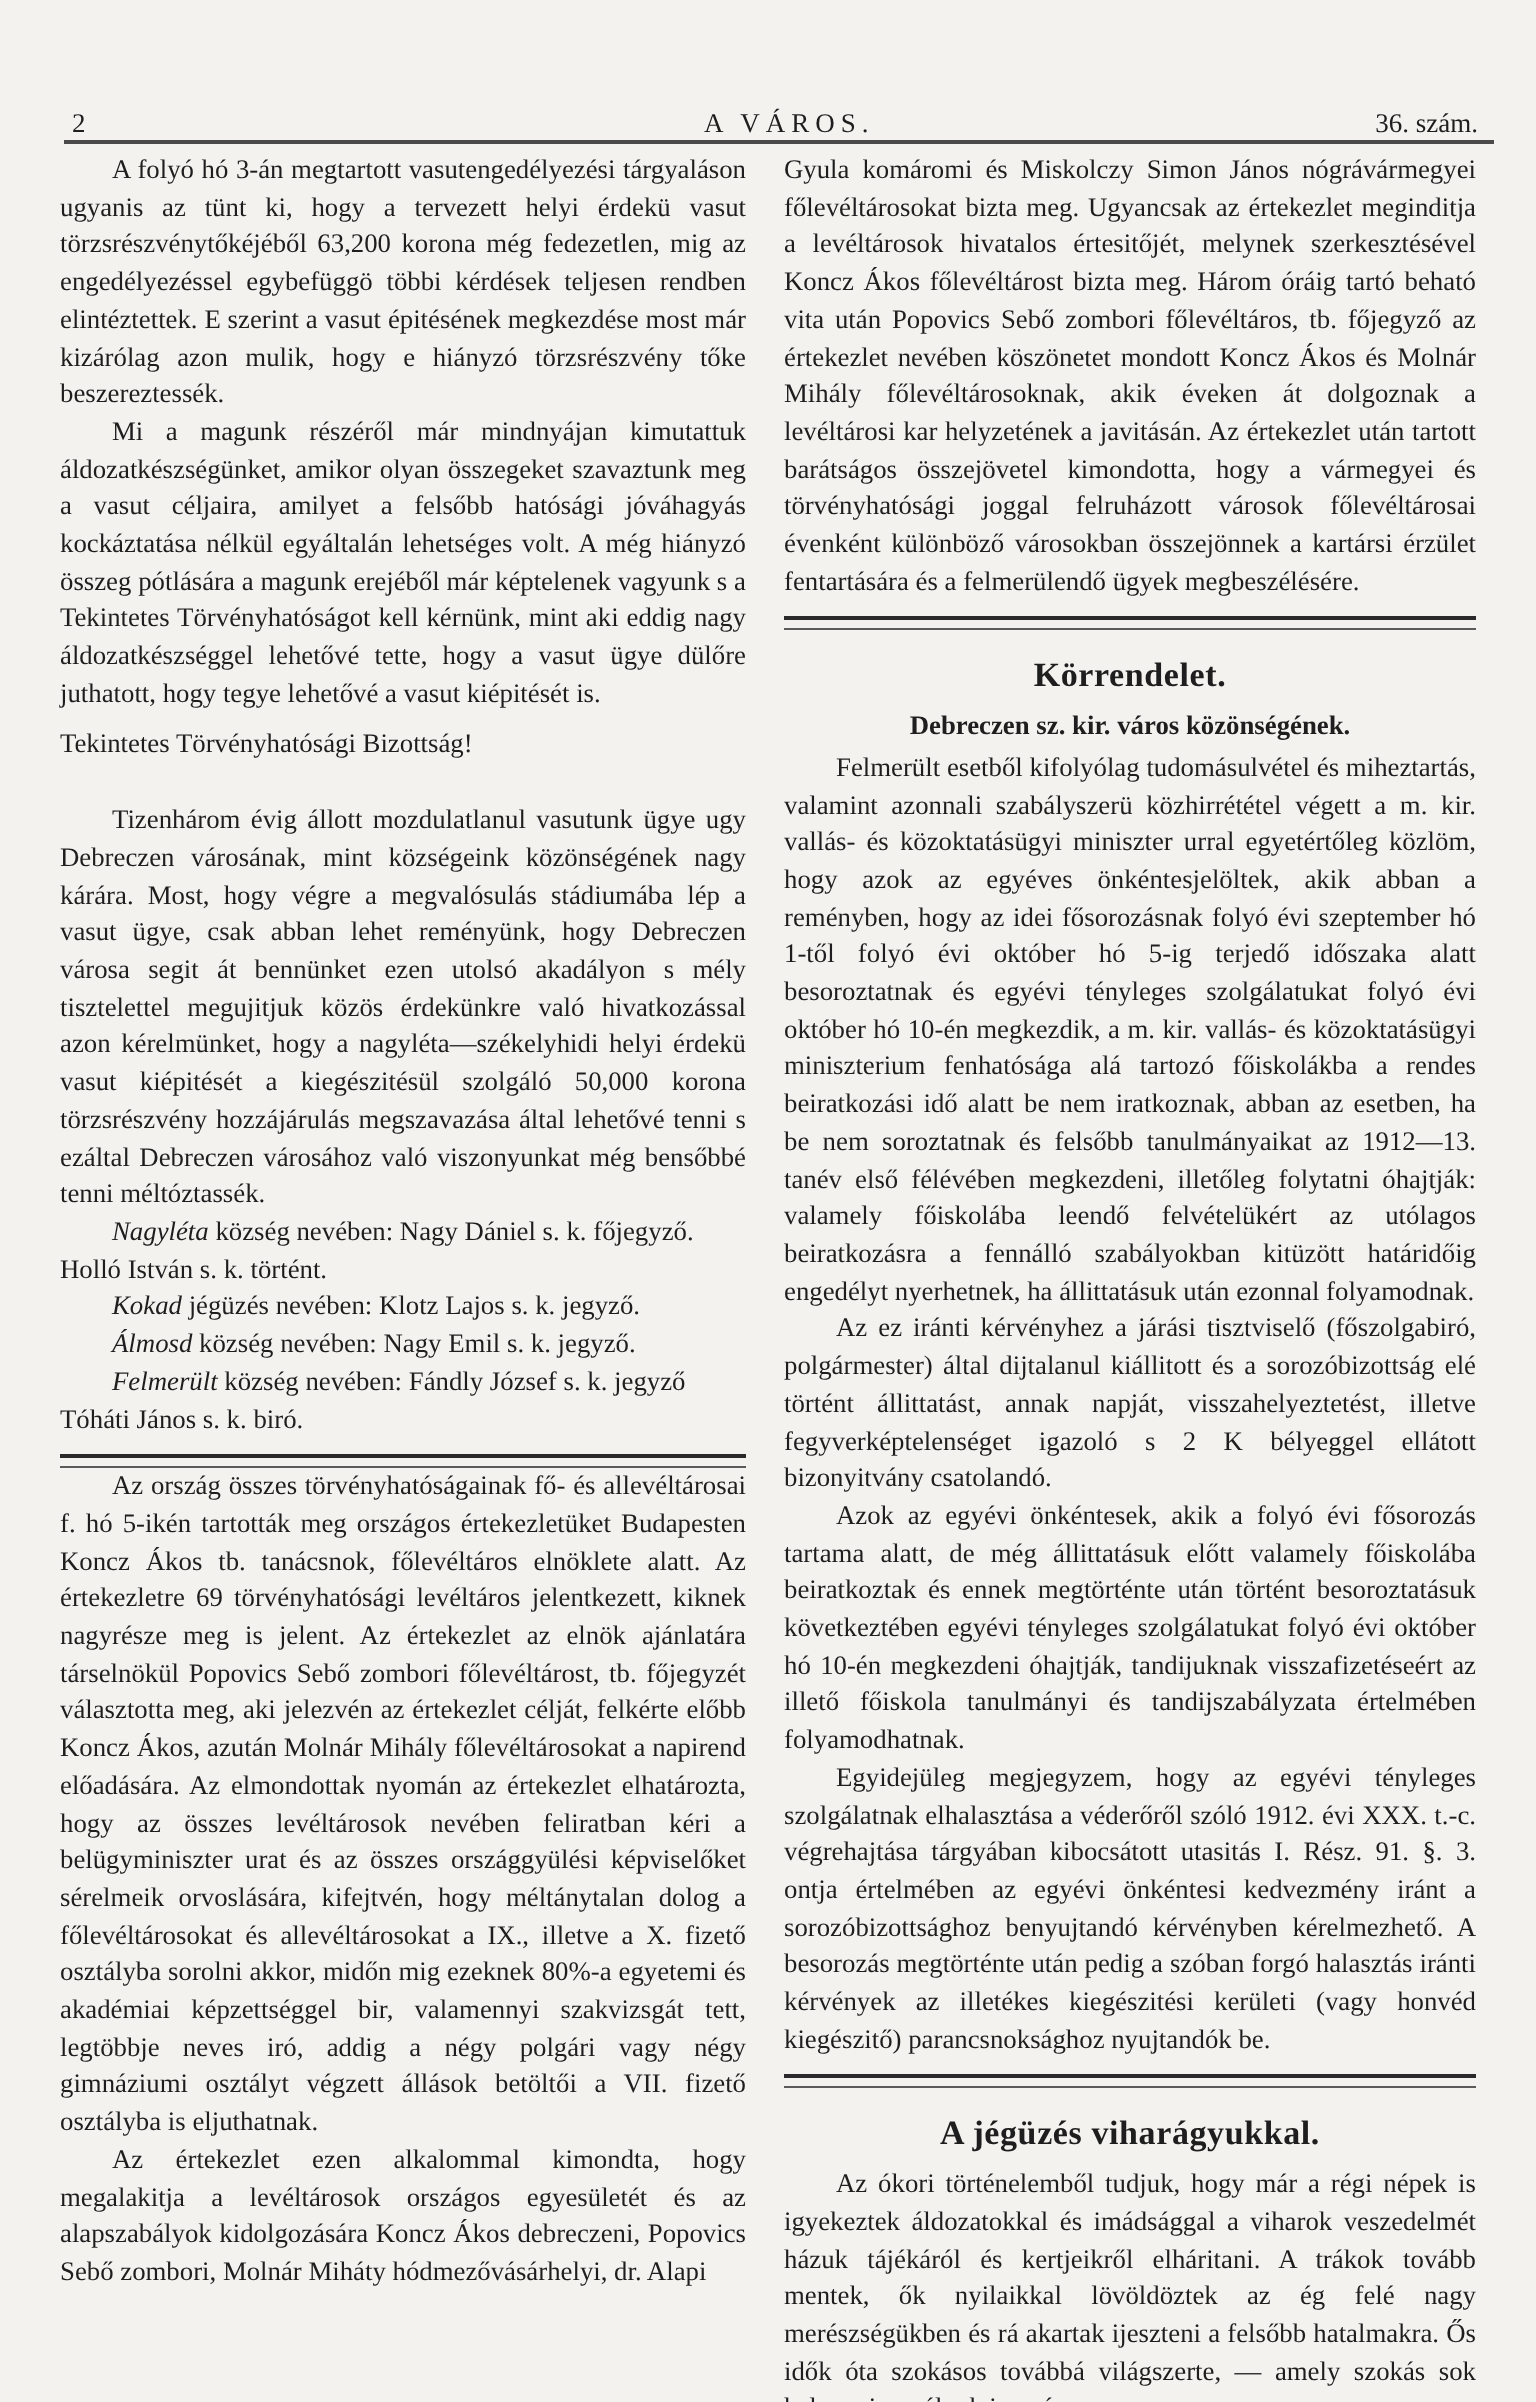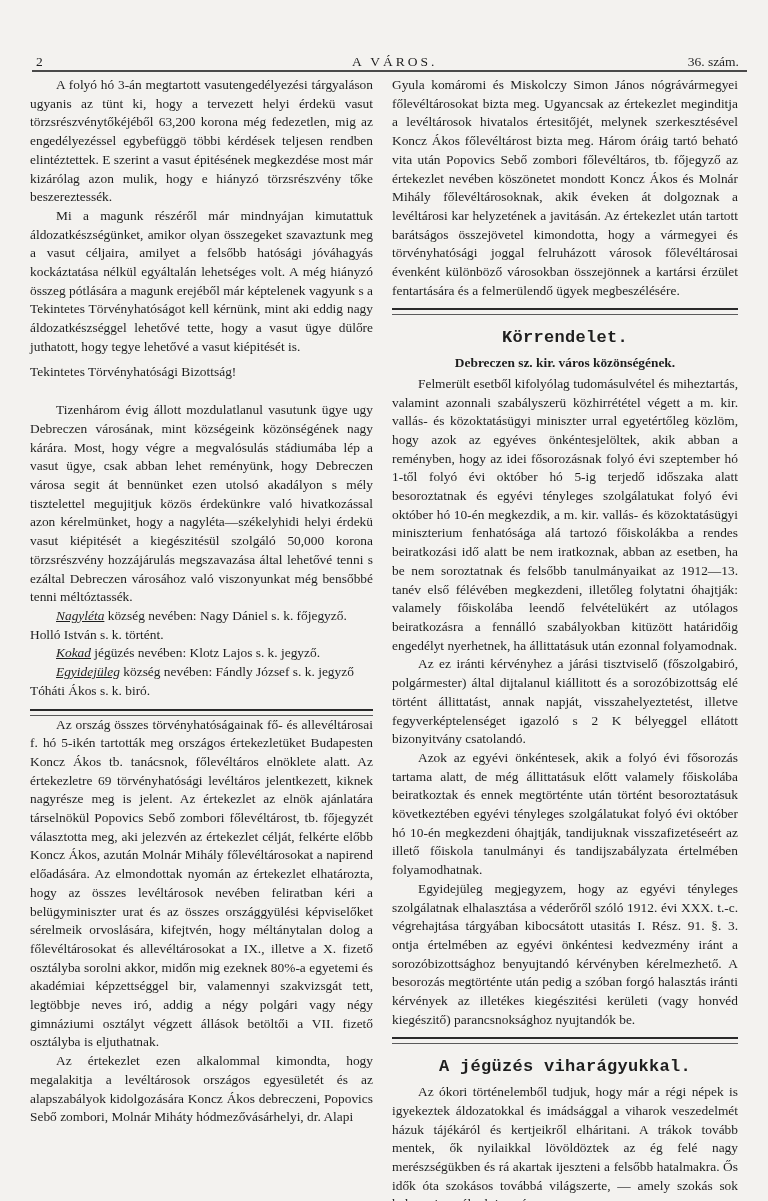--- a/index.html
+++ b/index.html
@@ -27,27 +27,27 @@
     font-family: "Liberation Serif", serif;
     font-size: 13.4px; line-height: 18.7px;
     text-align: justify;
   }
   .col.left { left: 30px; width: 343px; }
   .col.right { left: 392px; width: 346px; }
   .col p { margin: 0; text-indent: 26px; }
   .col p.noind { text-indent: 0; }
   .col p.center { text-align: left; text-indent: 0; margin: 6px 0 20px; }
   .col p.sig { text-indent: 26px; }
-  .col em { font-style: italic; text-decoration: underline; }
+  .col em { font-style: italic; }
   .rule {
     height: 4px; border-top: 2px solid #2a2a2a; border-bottom: 1px solid #5a5a5a;
     margin: 8px 0 0;
   }
   .section-title {
-    font-family: Liberation Mono, monospace; font-weight: bold;
+    font-family: Liberation Serif, serif; font-weight: bold;
     font-size: 17px; text-align: center; margin: 14px 0 6px; letter-spacing: 0.3px;
   }
   .sub-title {
     font-family: "Liberation Serif", serif; font-weight: bold;
     font-size: 13.4px; text-align: center; margin: 0 0 2px;
   }
 </style>
 </head>
 <body>
 
@@ -62,22 +62,23 @@
 
   <div class="col left">
     <p>A folyó hó 3-án megtartott vasutengedélyezési tárgyaláson ugyanis az tünt ki, hogy a tervezett helyi érdekü vasut törzsrészvénytőkéjéből 63,200 korona még fedezetlen, mig az engedélyezéssel egybefüggö többi kérdések teljesen rendben elintéztettek. E szerint a vasut épitésének megkezdése most már kizárólag azon mulik, hogy e hiányzó törzsrészvény tőke beszereztessék.</p>
     <p>Mi a magunk részéről már mindnyájan kimutattuk áldozatkészségünket, amikor olyan összegeket szavaztunk meg a vasut céljaira, amilyet a felsőbb hatósági jóváhagyás kockáztatása nélkül egyáltalán lehetséges volt. A még hiányzó összeg pótlására a magunk erejéből már képtelenek vagyunk s a Tekintetes Törvényhatóságot kell kérnünk, mint aki eddig nagy áldozatkészséggel lehetővé tette, hogy a vasut ügye dülőre juthatott, hogy tegye lehetővé a vasut kiépitését is.</p>
     <p class="center">Tekintetes Törvényhatósági Bizottság!</p>
     <p>Tizenhárom évig állott mozdulatlanul vasutunk ügye ugy Debreczen városának, mint községeink közönségének nagy kárára. Most, hogy végre a megvalósulás stádiumába lép a vasut ügye, csak abban lehet reményünk, hogy Debreczen városa segit át bennünket ezen utolsó akadályon s mély tisztelettel megujitjuk közös érdekünkre való hivatkozással azon kérelmünket, hogy a nagyléta—székelyhidi helyi érdekü vasut kiépitését a kiegészitésül szolgáló 50,000 korona törzsrészvény hozzájárulás megszavazása által lehetővé tenni s ezáltal Debreczen városához való viszonyunkat még bensőbbé tenni méltóztassék.</p>
 
     <p class="sig"><em>Nagyléta</em><span> község nevében: Nagy Dániel s. k. főjegyző.</span></p>
     <p class="noind">Holló István s. k. történt.</p>
     <p class="sig"><em>Kokad</em><span> jégüzés nevében: Klotz Lajos s. k. jegyző.</span></p>
-    <p class="sig"><em>Egyidejüleg</em><span> község nevében: Fándly József s. k. jegyző</span></p>
-    <p class="noind">Tóháti Ákos s. k. biró.</p>
+    <p class="sig"><em>Álmosd</em><span> község nevében: Nagy Emil s. k. jegyző.</span></p>
+    <p class="sig"><em>Felmerült</em><span> község nevében: Fándly József s. k. jegyző</span></p>
+    <p class="noind">Tóháti János s. k. biró.</p>
 
     <div class="rule"></div>
     <p>Az ország összes törvényhatóságainak fő- és allevéltárosai f. hó 5-ikén tartották meg országos értekezletüket Budapesten Koncz Ákos tb. tanácsnok, főlevéltáros elnöklete alatt. Az értekezletre 69 törvényhatósági levéltáros jelentkezett, kiknek nagyrésze meg is jelent. Az értekezlet az elnök ajánlatára társelnökül Popovics Sebő zombori főlevéltárost, tb. főjegyzét választotta meg, aki jelezvén az értekezlet célját, felkérte előbb Koncz Ákos, azután Molnár Mihály főlevéltárosokat a napirend előadására. Az elmondottak nyomán az értekezlet elhatározta, hogy az összes levéltárosok nevében feliratban kéri a belügyminiszter urat és az összes országgyülési képviselőket sérelmeik orvoslására, kifejtvén, hogy méltánytalan dolog a főlevéltárosokat és allevéltárosokat a IX., illetve a X. fizető osztályba sorolni akkor, midőn mig ezeknek 80%-a egyetemi és akadémiai képzettséggel bir, valamennyi szakvizsgát tett, legtöbbje neves iró, addig a négy polgári vagy négy gimnáziumi osztályt végzett állások betöltői a VII. fizető osztályba is eljuthatnak.</p>
     <p>Az értekezlet ezen alkalommal kimondta, hogy megalakitja a levéltárosok országos egyesületét és az alapszabályok kidolgozására Koncz Ákos debreczeni, Popovics Sebő zombori, Molnár Miháty hódmezővásárhelyi, dr. Alapi</p>
   </div>
 
   <div class="col right">
     <p class="noind">Gyula komáromi és Miskolczy Simon János nógrávármegyei főlevéltárosokat bizta meg. Ugyancsak az értekezlet meginditja a levéltárosok hivatalos értesitőjét, melynek szerkesztésével Koncz Ákos főlevéltárost bizta meg. Három óráig tartó beható vita után Popovics Sebő zombori főlevéltáros, tb. főjegyző az értekezlet nevében köszönetet mondott Koncz Ákos és Molnár Mihály főlevéltárosoknak, akik éveken át dolgoznak a levéltárosi kar helyzetének a javitásán. Az értekezlet után tartott barátságos összejövetel kimondotta, hogy a vármegyei és törvényhatósági joggal felruházott városok főlevéltárosai évenként különböző városokban összejönnek a kartársi érzület fentartására és a felmerülendő ügyek megbeszélésére.</p>
 
     <div class="rule"></div>

